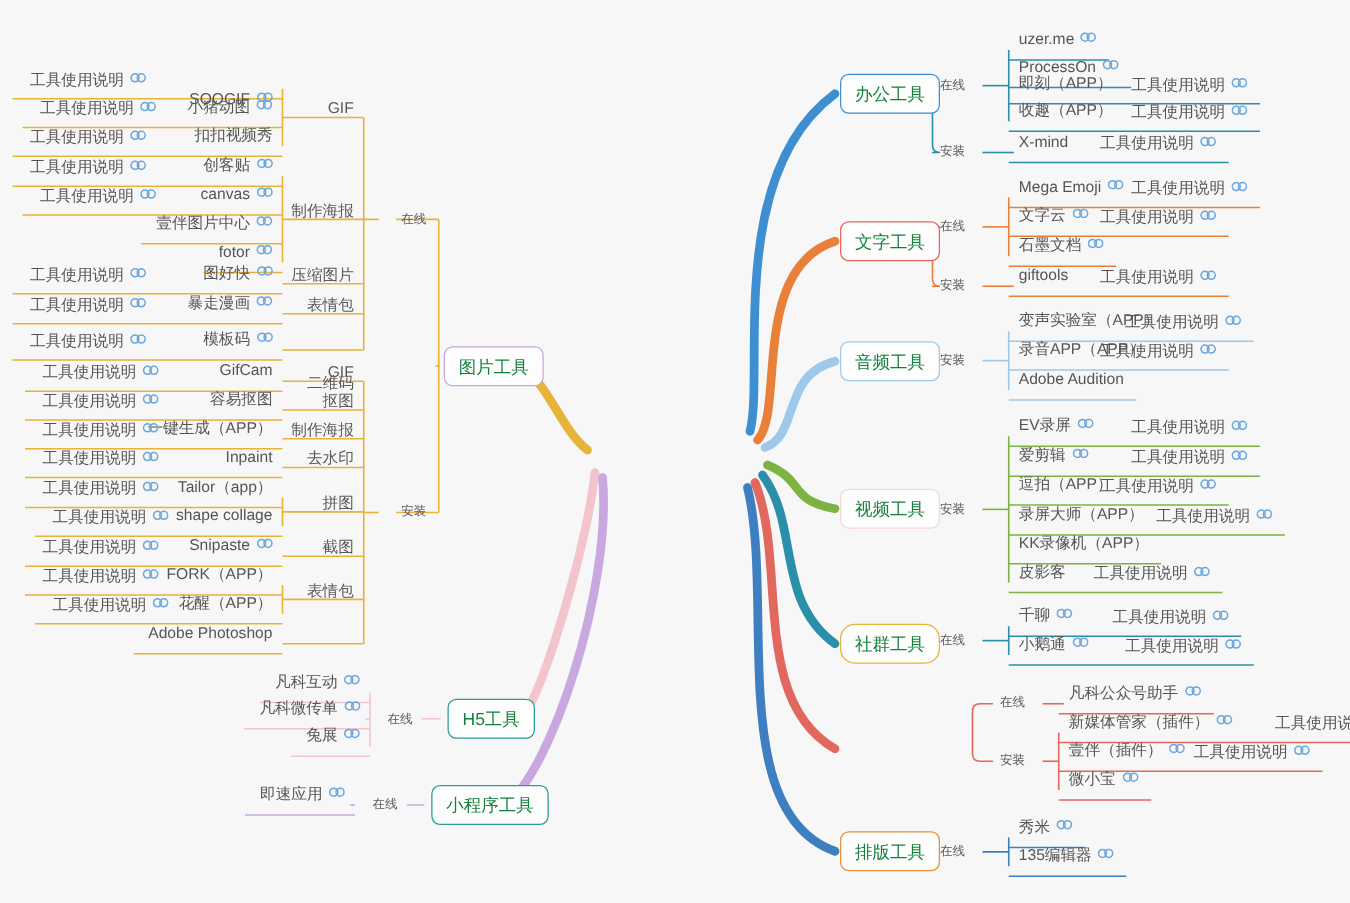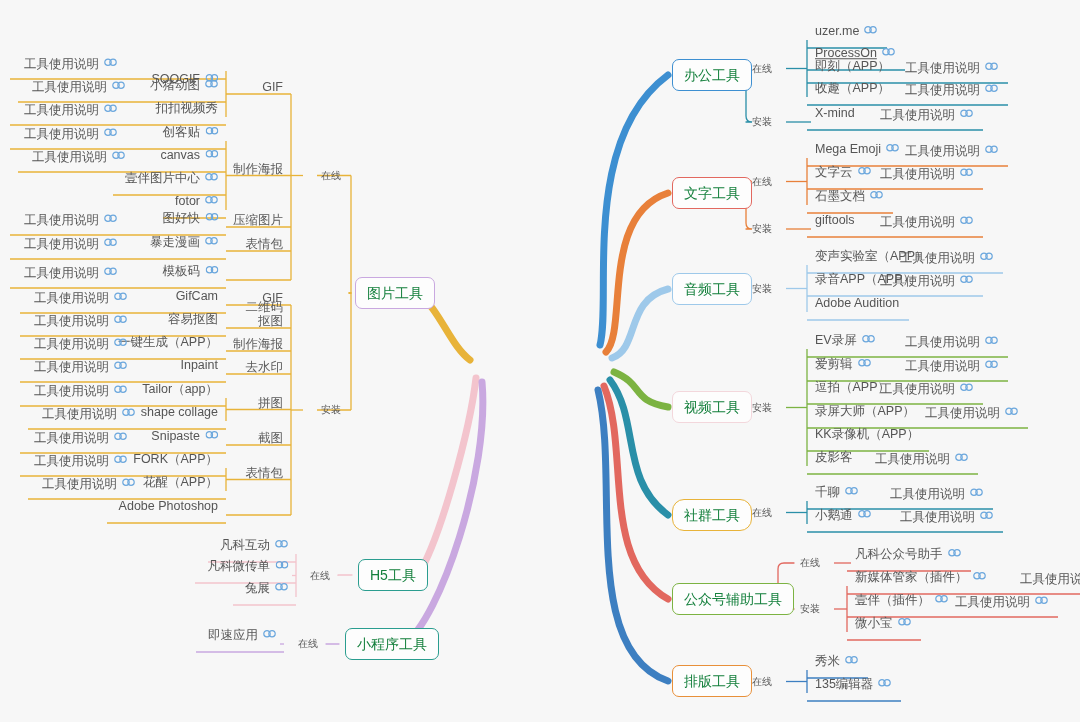--- a/index.html
+++ b/index.html
@@ -184,36 +184,35 @@
       <line x1="284" y1="644" x2="280" y2="644" stroke="#c9a8e0" stroke-width="1.3"></line>
       <line x1="196" y1="652" x2="284" y2="652" stroke="#c9a8e0" stroke-width="1.3"></line>
     </svg>
 
 
   <div class="node boxnode" style="left:672px; top:75px; border-color:#3d8fd1;">办公工具</div>
   <div class="node boxnode" style="left:672px; top:193px; border-color:#e2685f;">文字工具</div>
   <div class="node boxnode" style="left:672px; top:289px; border-color:#9ec9ea;">音频工具</div>
   <div class="node boxnode" style="left:672px; top:407px; border-color:#f3d7dc;">视频工具</div>
   <div class="node boxnode" style="left:672px; top:515px; border-color:#e8b339;border-radius:12px;">社群工具</div>
-  <div class="node boxnode" style="left:672px; top:599px; border-color:#7cb342;">公众号辅助工具</div>
   <div class="node boxnode" style="left:672px; top:681px; border-color:#e8903a;">排版工具</div>
 
   <div class="node boxnode" style="left:355px; top:293px; border-color:#c9a8e0;">图片工具</div>
   <div class="node boxnode" style="left:358px; top:575px; border-color:#2a9d8f;">H5工具</div>
   <div class="node boxnode" style="left:345px; top:644px; border-color:#2a9d8f;">小程序工具</div>
 
   <div id="overlay">
       <div class="node stage" style="top: 68.5px; left: 752px;"><span>在线</span></div>
       <div class="node leaf" style="top: 33px; left: 815px;"><span>uzer.me</span><span class="lnk"><svg width="13" height="9" viewBox="0 0 13 9">
             <g fill="none" stroke="#6ba7dd" stroke-width="1.2">
               <ellipse cx="4" cy="4.5" rx="3.2" ry="3.2"></ellipse>
               <ellipse cx="9" cy="4.5" rx="3.2" ry="3.2"></ellipse>
             </g>
           </svg></span></div>
-      <div class="node leaf" style="top: 55px; left: 815px; text-decoration: underline;"><span>ProcessOn</span><span class="lnk"><svg width="13" height="9" viewBox="0 0 13 9">
+      <div class="node leaf" style="top: 55px; left: 815px;"><span>ProcessOn</span><span class="lnk"><svg width="13" height="9" viewBox="0 0 13 9">
             <g fill="none" stroke="#6ba7dd" stroke-width="1.2">
               <ellipse cx="4" cy="4.5" rx="3.2" ry="3.2"></ellipse>
               <ellipse cx="9" cy="4.5" rx="3.2" ry="3.2"></ellipse>
             </g>
           </svg></span></div>
       <div class="node leaf" style="top: 68px; left: 815px;"><span>即刻（APP）</span></div>
       <div class="node note" style="top: 68px; left: 905px;"><span>工具使用说明</span><span class="lnk"><svg width="13" height="9" viewBox="0 0 13 9">
             <g fill="none" stroke="#6ba7dd" stroke-width="1.2">
               <ellipse cx="4" cy="4.5" rx="3.2" ry="3.2"></ellipse>
               <ellipse cx="9" cy="4.5" rx="3.2" ry="3.2"></ellipse>

